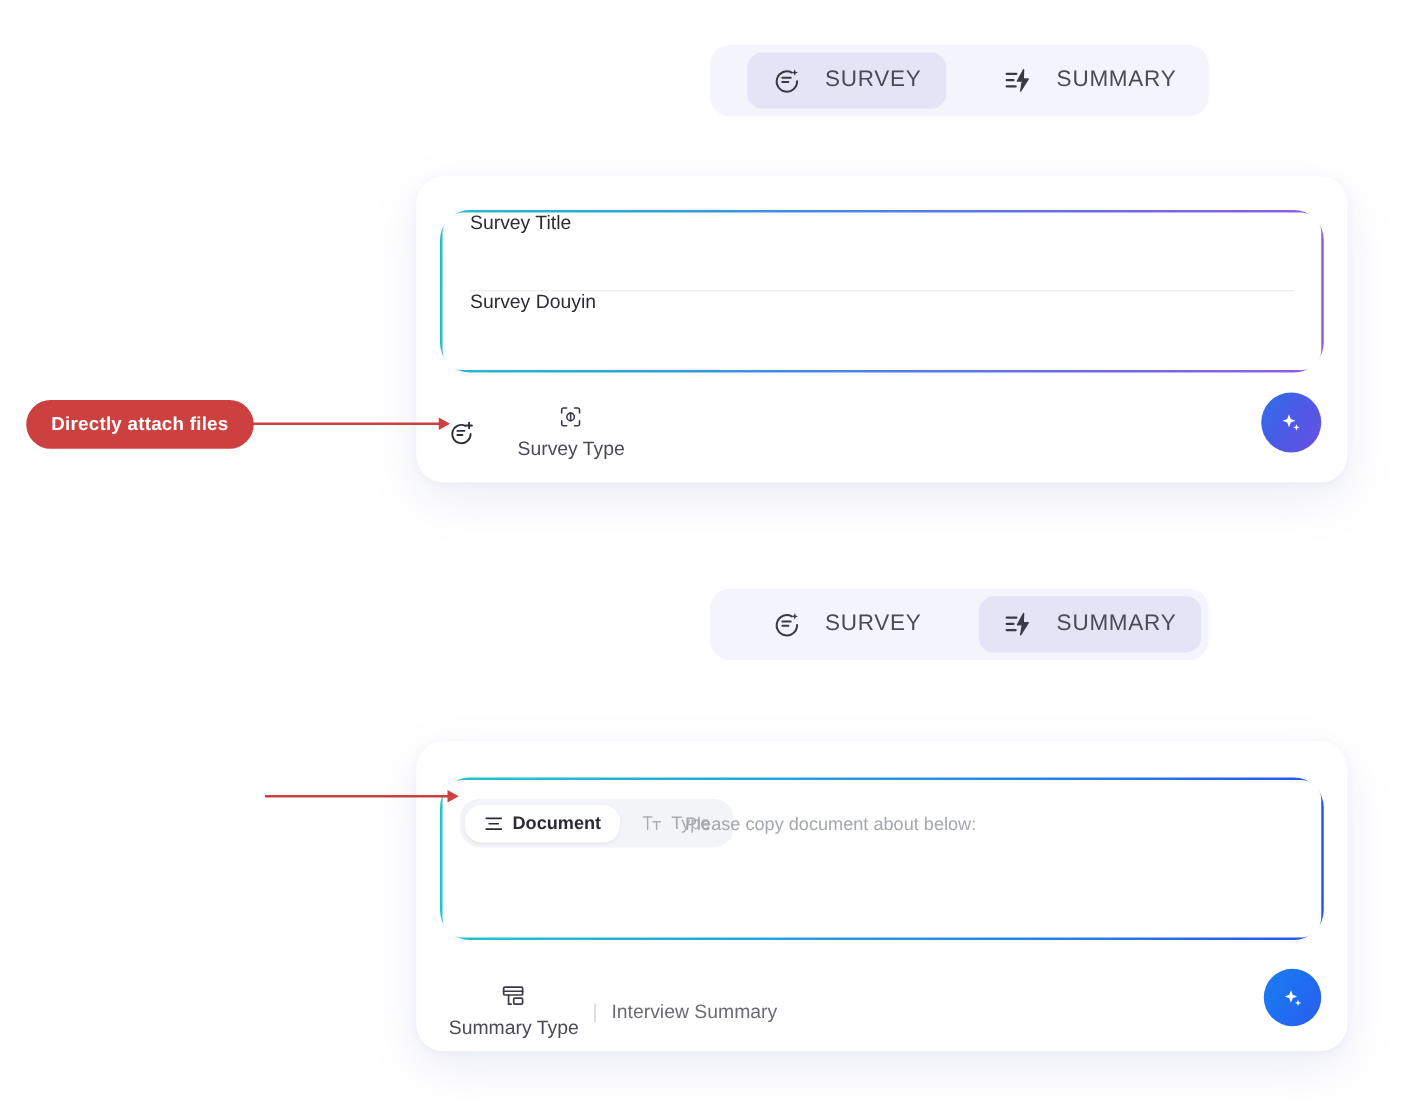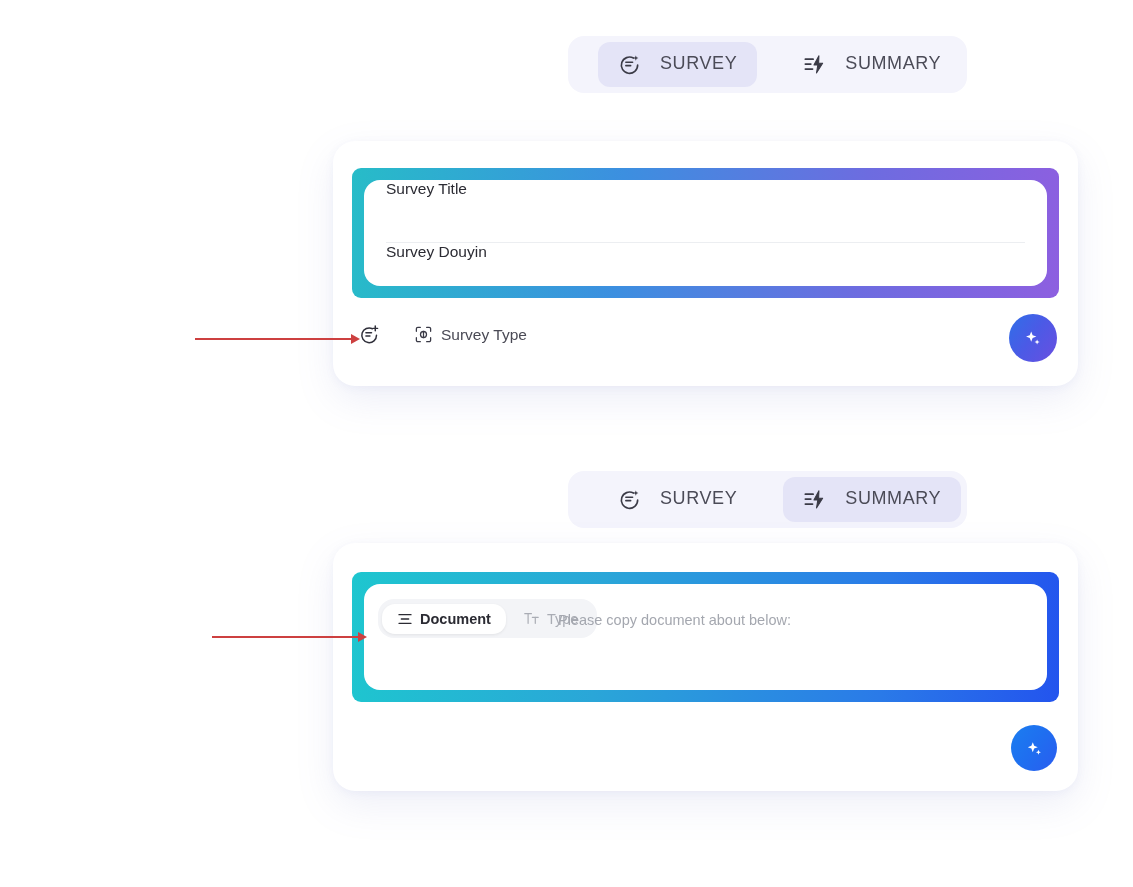--- a/index.html
+++ b/index.html
@@ -46,22 +46,22 @@
   .card {
     position: absolute;
     background: #ffffff;
     border-radius: 22px;
     box-shadow: 0 14px 38px rgba(120,130,200,0.13), 0 2px 8px rgba(120,130,200,0.07);
   }
 
   
   .grad-box {
     position: absolute;
-    border-radius: 9px;
-    padding: 12px;
+    border-radius: 24px;
+    padding: 2px;
   }
   .grad-box.survey { background: linear-gradient(95deg, #27bcc8 0%, #3c8fe0 38%, #6d6ce0 72%, #8d5fe0 100%); }
   .grad-box.summary { background: linear-gradient(95deg, #1ec6cf 0%, #2aa6d8 35%, #2a7ae8 75%, #2354ee 100%); }
   .grad-inner {
     width: 100%;
     height: 100%;
     background: #ffffff;
     border-radius: 16px;
     position: relative;
   }
@@ -91,20 +91,21 @@
     display: flex;
     align-items: center;
   }
   .footer-item {
     display: flex;
     align-items: center;
     gap: 8px;
     color: #4a4a55;
     font-size: 15.5px;
     cursor: pointer;
+    flex-direction: column;
   }
   .attach-btn { cursor: pointer; display: flex; color: #2f2f3a; }
 
   .pipe { color: #d6d8dd; margin: 0 11px; font-size: 16px; }
   .muted { color: #6b6b76; font-size: 15.5px; }
 
   .action-btn {
     position: absolute;
     border-radius: 50%;
     display: flex;
@@ -248,20 +249,23 @@
     <button class="action-btn grad1" style="right:21px; top:173px; width:48px; height:48px;">
       <span style="display:flex">
         <svg width="24" height="24" viewBox="0 0 24 24" fill="#ffffff">
           <path d="M10.2 5.4l1.45 3.75L15.4 10.6l-3.75 1.45L10.2 15.8l-1.45-3.75L5 10.6l3.75-1.45z"></path>
           <path d="M16.1 13.4l.72 1.85 1.85.72-1.85.72-.72 1.85-.72-1.85-1.85-.72 1.85-.72z"></path>
         </svg>
       </span>
     </button>
   </div>
 
+  <div class="anno" style="left:21px; top:320px;">
+    <span>Directly attach files</span>
+  </div>
   <div class="anno-line" style="left:195px; top:338px; width:158px;"></div>
   <div class="anno-arrow" style="left:351px; top:334px;"></div>
 
   <div class="tab-switcher" style="left:568px; top:471px;">
     <button class="tab">
       <span class="ico">
         <svg width="23" height="23" viewBox="0 0 24 24" fill="none" stroke="currentColor" stroke-width="1.7" stroke-linecap="round">
           <path d="M20.5 12.6a8.5 8.5 0 1 1-4.4-7.3"></path>
           <path d="M8.2 9.6h7"></path>
             <path d="M8.2 13.2h5"></path>
@@ -276,21 +280,21 @@
           <path d="M2.5 6.4h8"></path>
             <path d="M2.5 11.6h5.6"></path>
             <path d="M2.5 16.8h7.4"></path>
           <path d="M16.6 2.8L11.4 12.4h4.1l-1.4 8.4 6.4-10.2h-4.2z" fill="currentColor" stroke="currentColor" stroke-width="1.1" stroke-linejoin="round"></path>
         </svg>
       </span>
       <span class="tab-label">SUMMARY</span>
     </button>
   </div>
 
-  <div class="card" style="left:333px; top:543px; width:745px; height:248px;">
+  <div class="card" style="left:333px; top:593px; width:745px; height:248px;">
 
     <div class="grad-box summary" style="left:19px; top:29px; width:707px; height:130px;">
       <div class="grad-inner">
         <div class="subtabs" style="left:14px; top:15px;">
           <button class="subtab active">
             <span style="display:flex">
               <svg width="16" height="16" viewBox="0 0 24 24" fill="none" stroke="currentColor" stroke-width="2" stroke-linecap="round">
                 <path d="M3 5.5h18"></path>
                   <path d="M6.5 12h11"></path>
                   <path d="M3 18.5h18"></path>
@@ -307,20 +311,36 @@
                   <path d="M17.35 10.4v8.4"></path>
               </svg>
             </span>
             <span>Type</span>
           </button>
         </div>
         <div class="hint" style="left:194px; top:28px;">Please copy document about below:</div>
       </div>
     </div>
 
+    <div class="card-footer" style="left:26px; top:194px;">
+      <span class="footer-item">
+        <span style="display:flex;color:#3a3a46">
+          <svg width="19" height="19" viewBox="0 0 24 24" fill="none" stroke="currentColor" stroke-width="1.7" stroke-linecap="round">
+            <rect x="2.4" y="3.4" width="19.2" height="8" rx="1.4"></rect>
+            <path d="M2.4 7.6h19.2"></path>
+            <rect x="12.6" y="14.6" width="9" height="6" rx="1.2"></rect>
+            <path d="M7.4 11.4v9.2"></path>
+              <path d="M7.4 20.6h2.6"></path>
+          </svg>
+        </span>
+        <span>Summary Type</span>
+      </span>
+      <span class="pipe">|</span>
+      <span class="muted">Interview Summary</span>
+    </div>
 
     <button class="action-btn grad2" style="right:21px; top:182px; width:46px; height:46px;">
       <span style="display:flex">
         <svg width="23" height="23" viewBox="0 0 24 24" fill="#ffffff">
           <path d="M10.2 5.4l1.45 3.75L15.4 10.6l-3.75 1.45L10.2 15.8l-1.45-3.75L5 10.6l3.75-1.45z"></path>
           <path d="M16.1 13.4l.72 1.85 1.85.72-1.85.72-.72 1.85-.72-1.85-1.85-.72 1.85-.72z"></path>
         </svg>
       </span>
     </button>
   </div>

